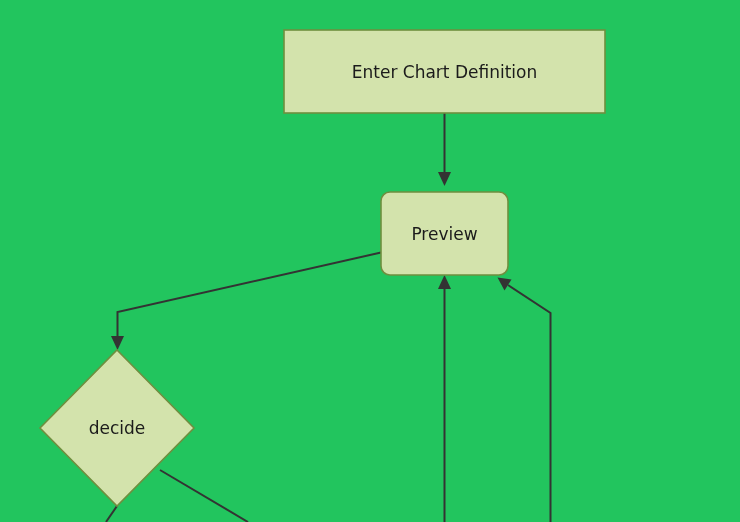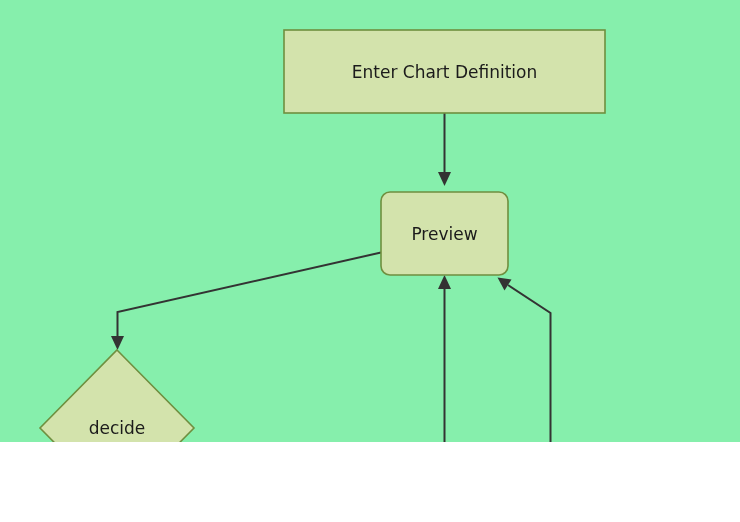--- a/index.html
+++ b/index.html
@@ -7,22 +7,22 @@
     margin: 0;
     padding: 0;
     background: #ffffff;
   }
   body {
     font-family: "DejaVu Sans", "Liberation Sans", sans-serif;
   }
   #diagram-canvas {
     position: relative;
     width: 740px;
-    height: 442px;
-    background: #86efac;
+    height: 522px;
+    background: #22c55e;
     overflow: hidden;
   }
   #flow-svg {
     position: absolute;
     left: 0;
     top: 0;
     width: 740px;
     height: 522px;
     display: block;
   }

